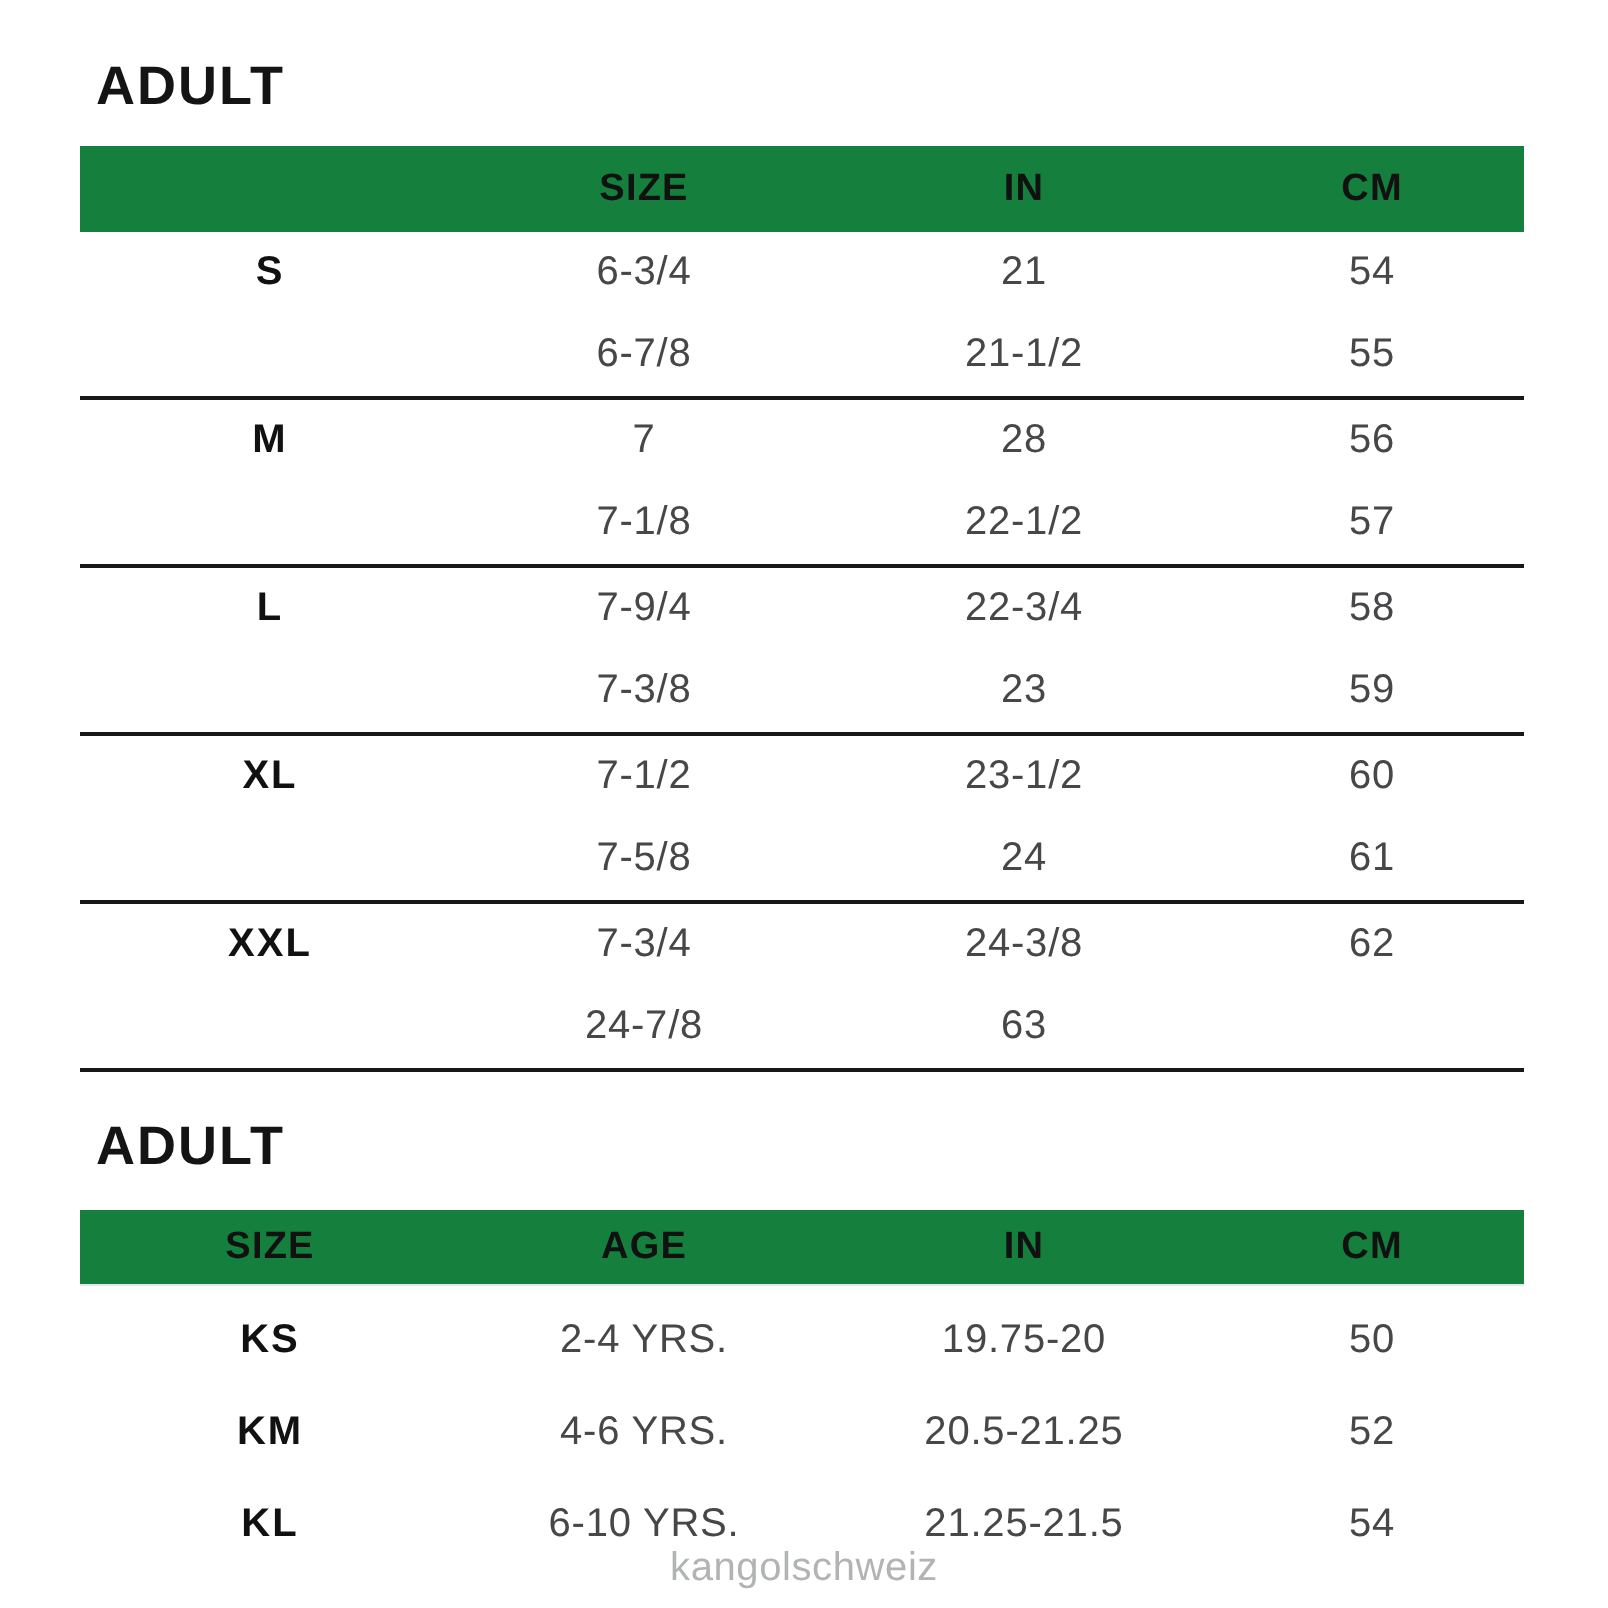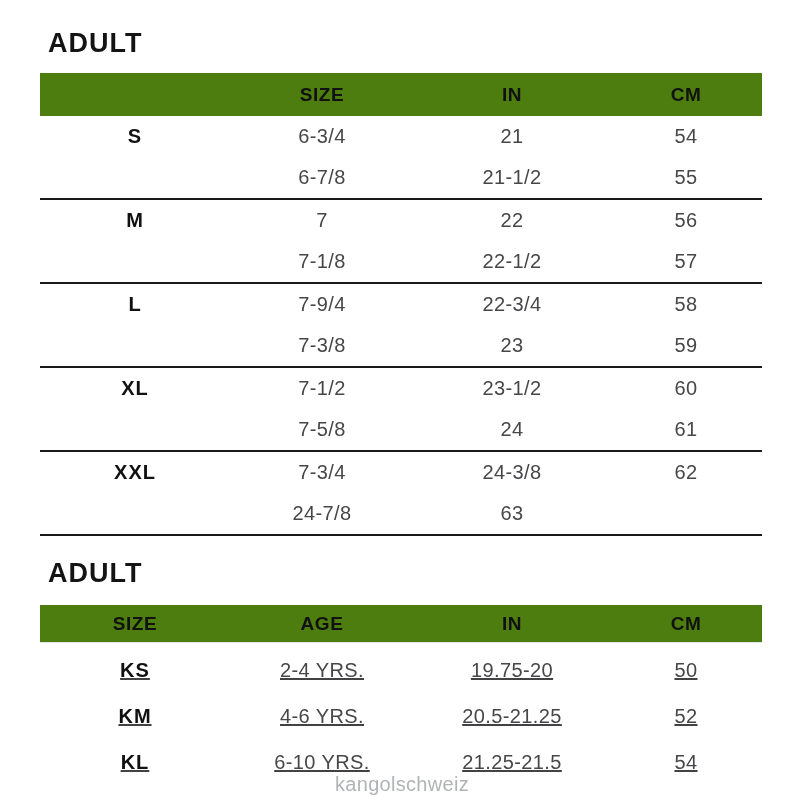--- a/index.html
+++ b/index.html
@@ -23,21 +23,21 @@
 
   .size-table { width: 722px; }
   .table-adult { margin-top: 14px; }
   .table-kids  { margin-top: 16px; }
 
   .trow {
     display: grid;
     grid-template-columns: 190px 184px 196px 152px;
   }
   .thead {
-    background: #4d7c0f;
+    background: #15803d;
     height: 43px;
     line-height: 43px;
   }
   .thead-kids { height: 38px; line-height: 38px; border-bottom: 1px solid #e3e6ec; }
   .cell { text-align: center; }
   .hcell {
     font-size: 19px;
     font-weight: 800;
     letter-spacing: 0.6px;
     color: #111111;
@@ -51,21 +51,21 @@
   .lcell {
     font-size: 20px;
     font-weight: 700;
     letter-spacing: 1px;
     color: #111111;
   }
 
   .adult-row { height: 41px; line-height: 41px; }
   .size-group { border-bottom: 2.5px solid #18181a; }
 
-  .kids-body { margin-top: 4px; text-decoration: underline; }
+  .kids-body { margin-top: 4px; }
   .kids-row { height: 46px; line-height: 46px; }
 
   .watermark {
     position: absolute;
     left: 0;
     right: 0;
     top: 773px;
     text-align: center;
     font-size: 20px;
     line-height: 22px;
@@ -101,21 +101,21 @@
           <div class="cell dcell">6-7/8</div>
           <div class="cell dcell">21-1/2</div>
           <div class="cell dcell">55</div>
         </div>
       </div>
 
       <div class="size-group">
         <div class="trow adult-row">
           <div class="cell lcell">M</div>
           <div class="cell dcell">7</div>
-          <div class="cell dcell">22</div>
+          <div class="cell dcell">28</div>
           <div class="cell dcell">56</div>
         </div>
         <div class="trow adult-row">
           <div class="cell lcell"></div>
           <div class="cell dcell">7-1/8</div>
           <div class="cell dcell">22-1/2</div>
           <div class="cell dcell">57</div>
         </div>
       </div>
 

